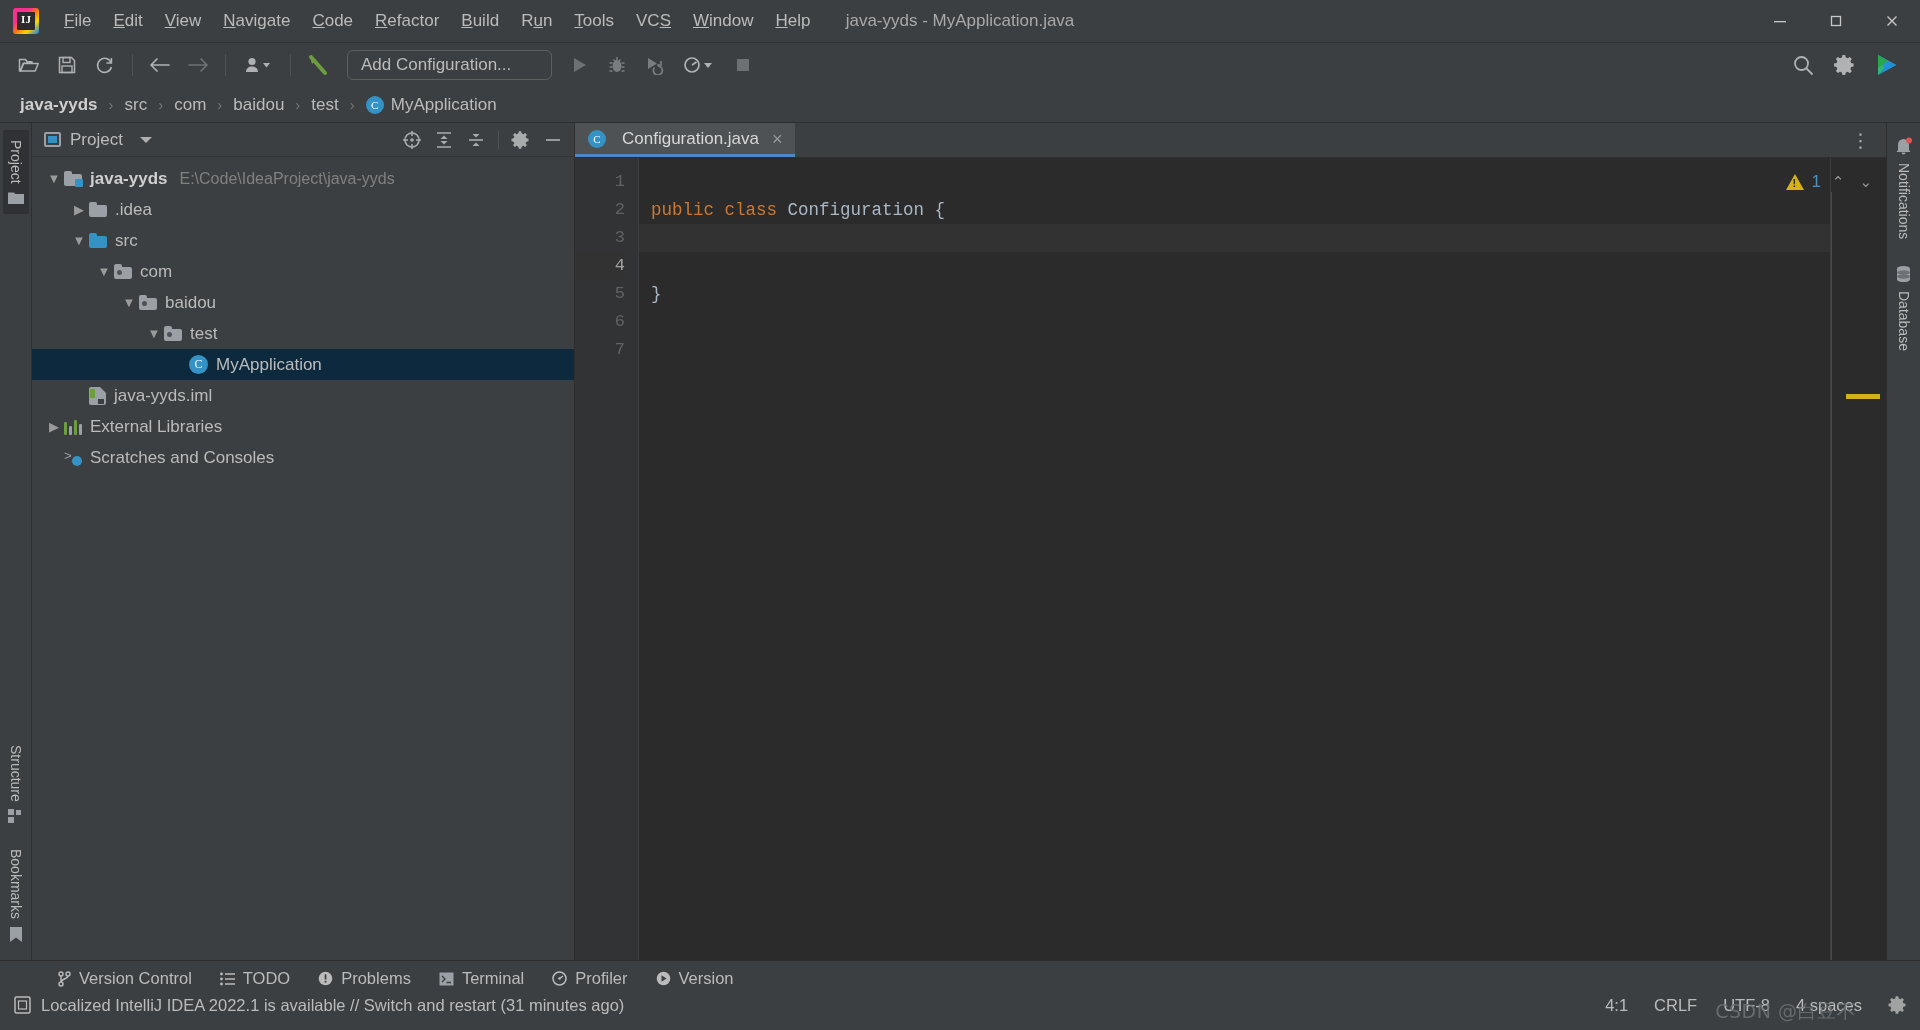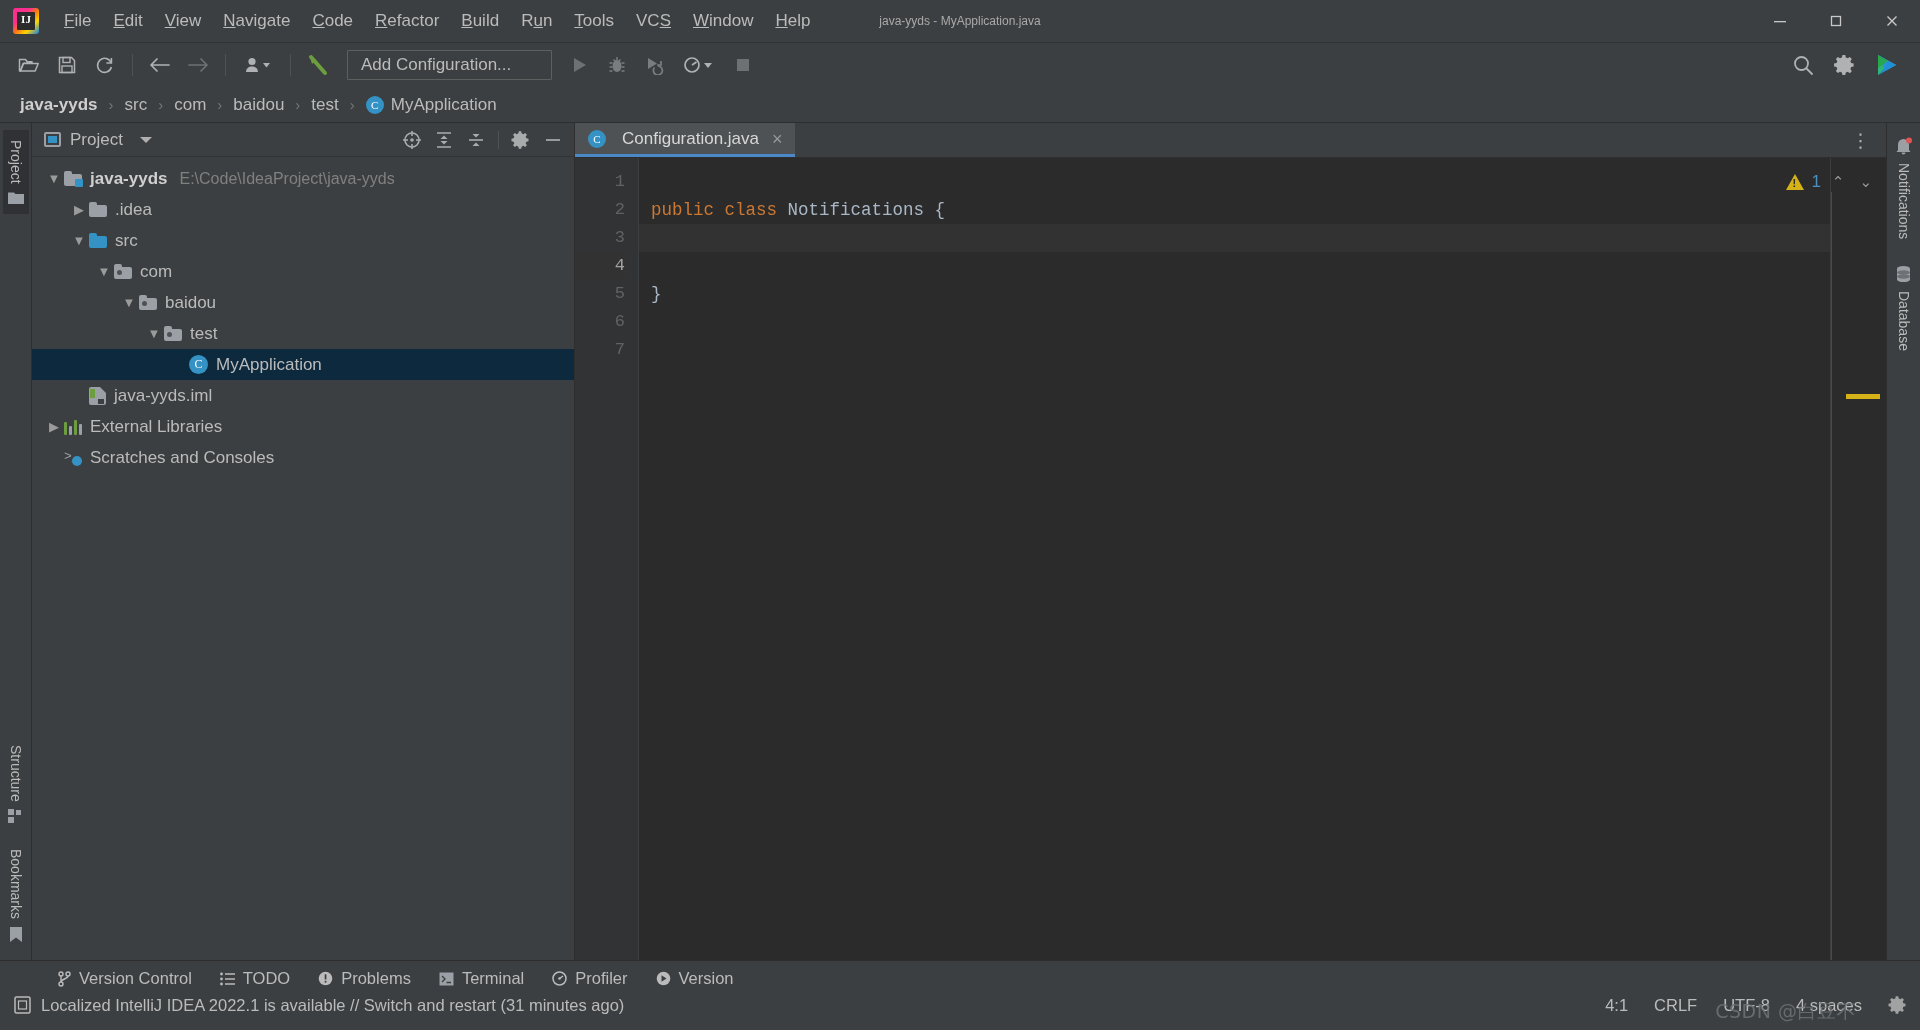--- a/index.html
+++ b/index.html
@@ -38,21 +38,21 @@
     color:#fff; font-size:11px; font-weight:bold; font-family:"Liberation Serif",serif; }
   .menu-items { display: flex; align-items: center; }
   .menu-item {
     color: #bbbbbb; font-size: 17px; padding: 3px 11px;
     cursor: default; white-space: nowrap;
   }
   .menu-item u { text-decoration: underline; }
   .win-title {
     position: absolute; left: 0; right: 0; top: 0; bottom: 0;
     display: flex; align-items: center; justify-content: center;
-    color: #a9a9a9; font-size: 12px; pointer-events: none;
+    color: #a9a9a9; font-size: 17px; pointer-events: none;
   }
   .win-ctrls { margin-left: auto; display: flex; align-items: center; height: 43px; z-index: 3;}
   .win-btn {
     width: 56px; height: 43px; display: flex; align-items: center; justify-content: center;
     color: #c8c8c8;
   }
   .win-btn svg { display: block; }
 
   
   .toolbar {
@@ -60,21 +60,21 @@
     background: #3c3f41;
     display: flex; align-items: center; padding: 0 10px;
     position: relative;
   }
   .tb-btn {
     width: 34px; height: 32px; display:flex; align-items:center; justify-content:center;
     color: #afb1b3; border-radius: 3px; margin: 0 2px;
   }
   .tb-sep { width: 1px; height: 22px; background: #4e5254; margin: 0 8px; }
   .run-config {
-    height: 30px; min-width: 205px; border: 1px solid #5e6060; border-radius: 1px;
+    height: 30px; min-width: 205px; border: 1px solid #5e6060; border-radius: 6px;
     display:flex; align-items:center; padding: 0 13px;
     color:#bbbbbb; font-size: 17px; margin: 0 8px 0 10px;
   }
   .tb-right { margin-left: auto; display:flex; align-items:center; }
 
   
   .navbar {
     height: 36px; flex: 0 0 36px; background: #3c3f41;
     display: flex; align-items: center; padding-left: 16px;
     border-bottom: 1px solid #2e2e2e;
@@ -628,21 +628,21 @@
           <div class="ln">2</div>
           <div class="ln">3</div>
           <div class="ln cur">4</div>
           <div class="ln">5</div>
           <div class="ln">6</div>
           <div class="ln">7</div>
         </div>
 
         <div class="code">
           <div class="cl">&nbsp;</div>
-          <div class="cl"><span class="kw">public class</span><span class="plain"> Notifications {</span></div>
+          <div class="cl"><span class="kw">public class</span><span class="plain"> Configuration {</span></div>
           <div class="cl cur">&nbsp;</div>
           <div class="cl">&nbsp;</div>
           <div class="cl"><span class="plain">}</span></div>
           <div class="cl">&nbsp;</div>
         </div>
 
         <div class="inspect-bar">
           <div class="vcaret"></div>
           <div class="marker-stripe"></div>
         </div>

